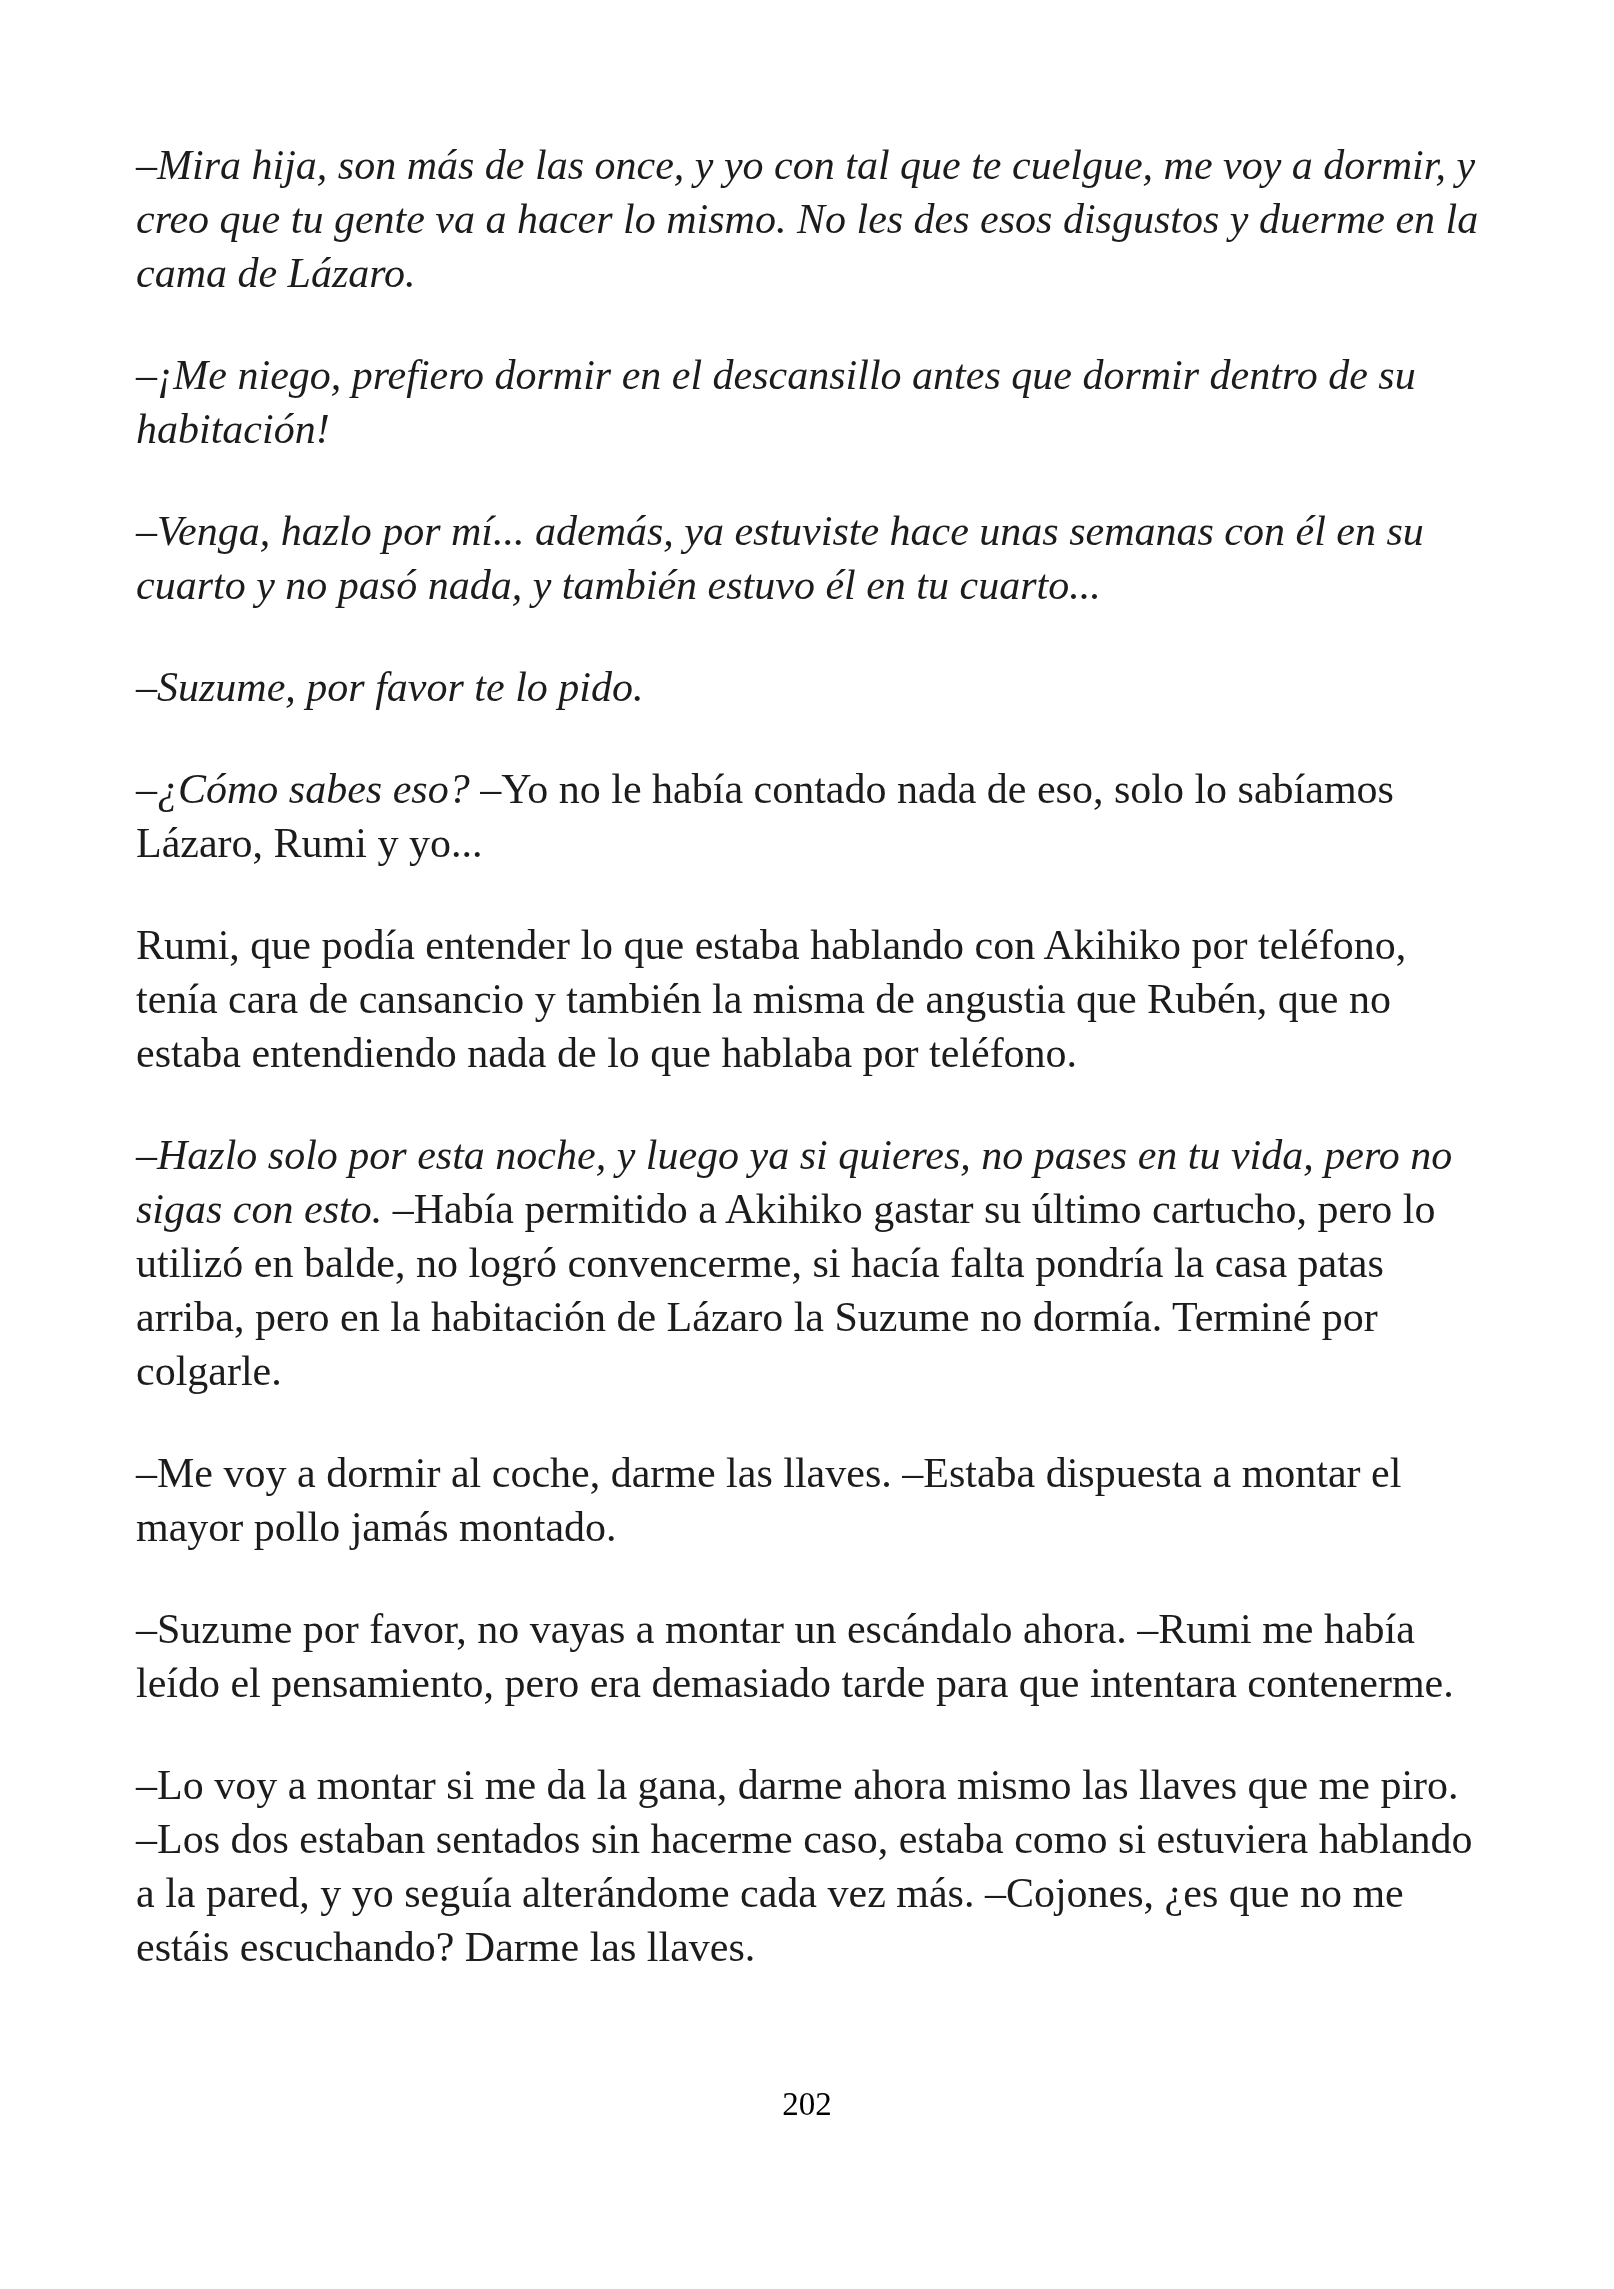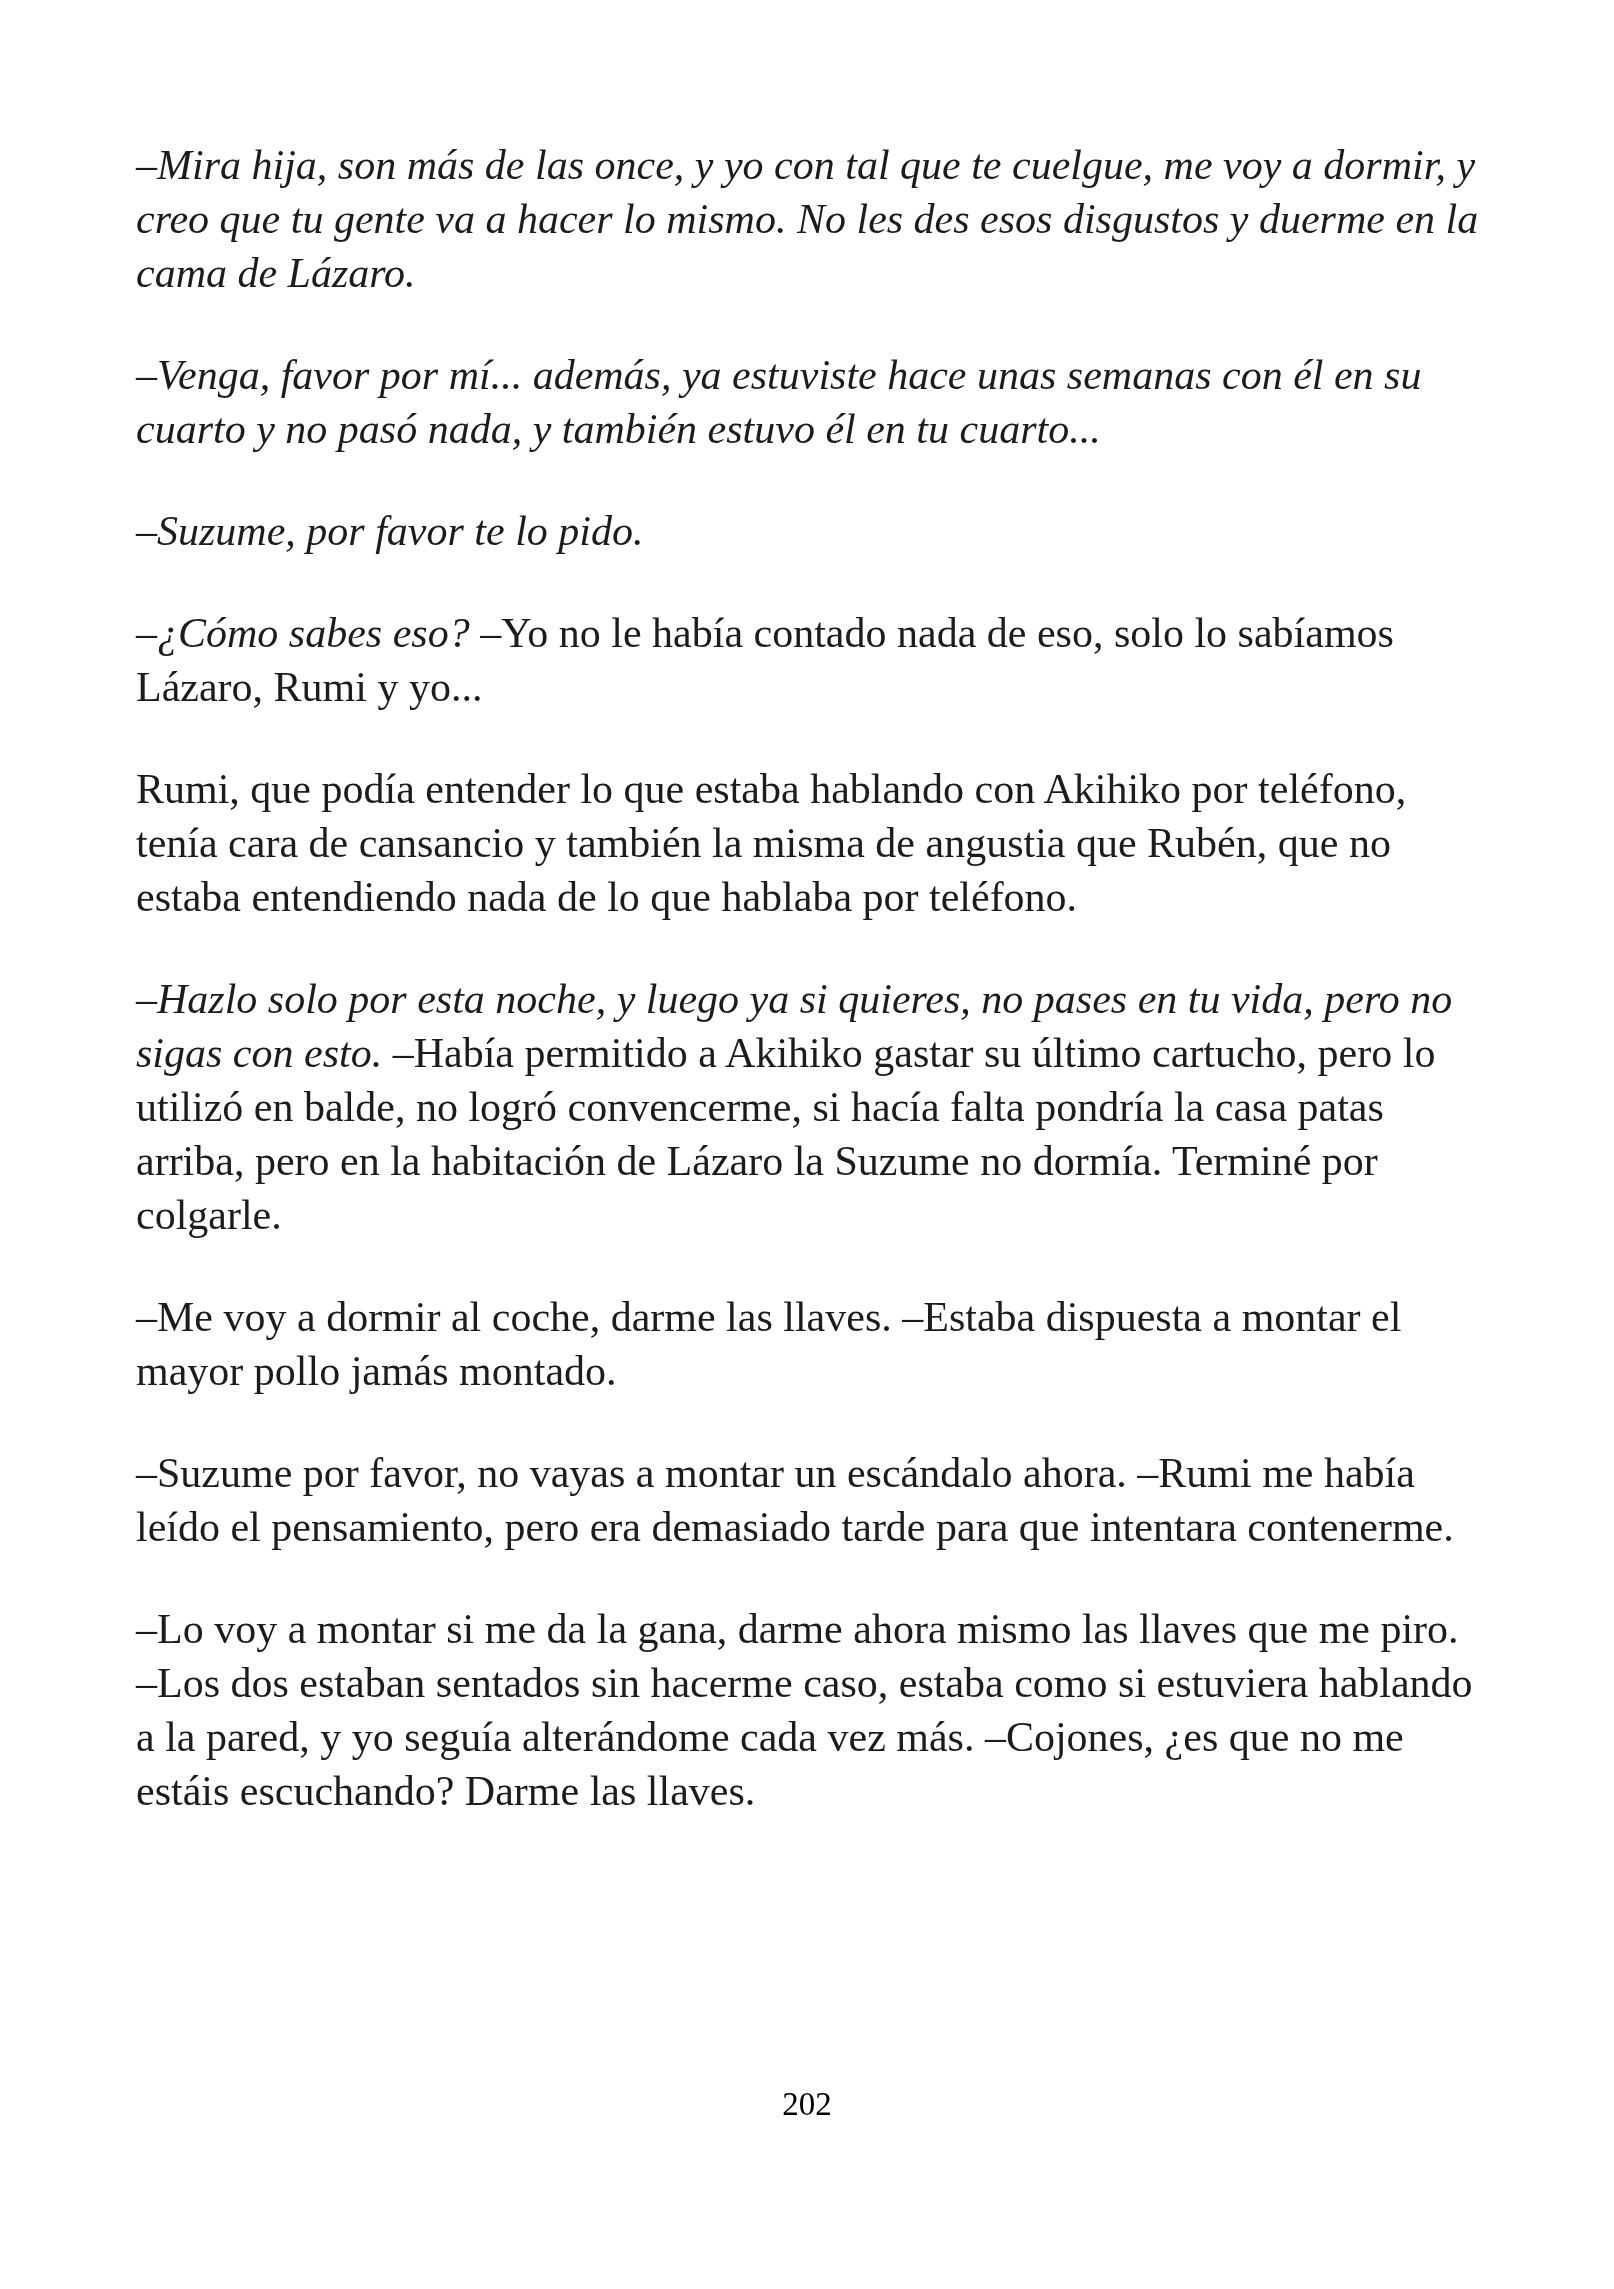--- a/index.html
+++ b/index.html
@@ -59,22 +59,23 @@
   }
 </style>
 </head>
 <body>
 
 <div class="page">
   <div class="content">
 
     <p><span class="italic">–Mira hija, son más de las once, y yo con tal que te cuelgue, me voy a dormir, y creo que tu gente va a hacer lo mismo. No les des esos disgustos y duerme en la cama de Lázaro.</span><span></span></p>
 
+    <p><span class="italic">–¡Me niego, prefiero dormir en el descansillo antes que dormir dentro de su habitación!</span><span></span></p>
 
-    <p><span class="italic">–Venga, favor por mí... además, ya estuviste hace unas semanas con él en su cuarto y no pasó nada, y también estuvo él en tu cuarto...</span><span></span></p>
+    <p><span class="italic">–Venga, hazlo por mí... además, ya estuviste hace unas semanas con él en su cuarto y no pasó nada, y también estuvo él en tu cuarto...</span><span></span></p>
 
     <p><span class="italic">–Suzume, por favor te lo pido.</span><span></span></p>
 
     <p><span class="italic">–¿Cómo sabes eso? </span><span class="normal">–Yo no le había contado nada de eso, solo lo sabíamos Lázaro, Rumi y yo...</span></p>
 
     <p><span class="normal">Rumi, que podía entender lo que estaba hablando con Akihiko por teléfono, tenía cara de cansancio y también la misma de angustia que Rubén, que no estaba entendiendo nada de lo que hablaba por teléfono.</span><span></span></p>
 
     <p><span class="italic">–Hazlo solo por esta noche, y luego ya si quieres, no pases en tu vida, pero no sigas con esto. </span><span class="normal">–Había permitido a Akihiko gastar su último cartucho, pero lo utilizó en balde, no logró convencerme, si hacía falta pondría la casa patas arriba, pero en la habitación de Lázaro la Suzume no dormía. Terminé por colgarle.</span></p>
 
     <p><span class="normal">–Me voy a dormir al coche, darme las llaves. –Estaba dispuesta a montar el mayor pollo jamás montado.</span><span></span></p>

